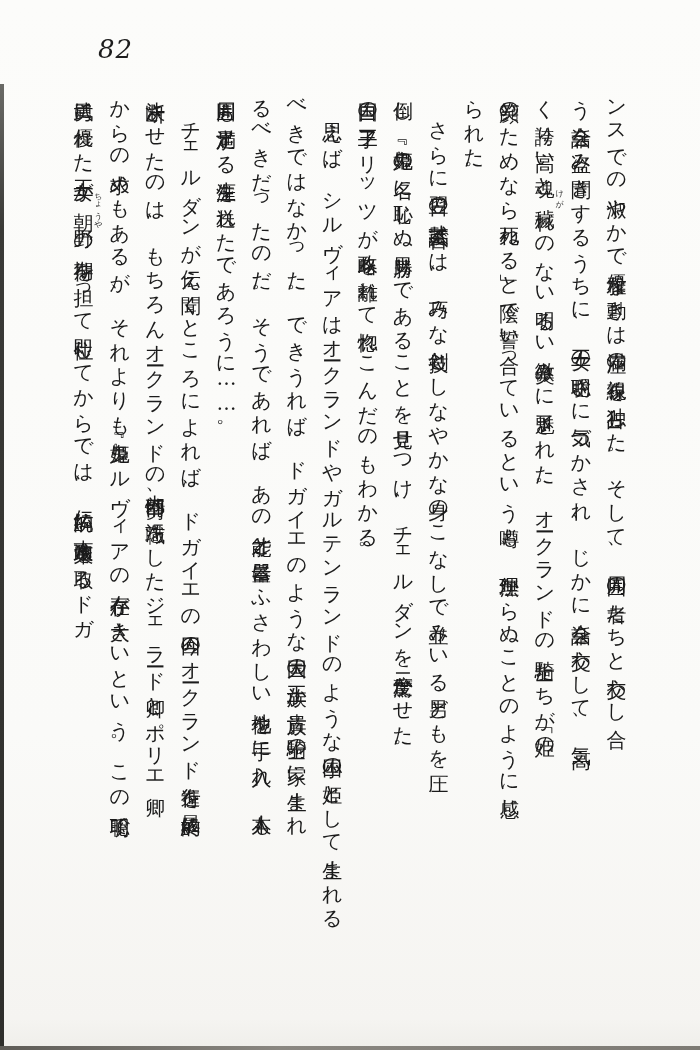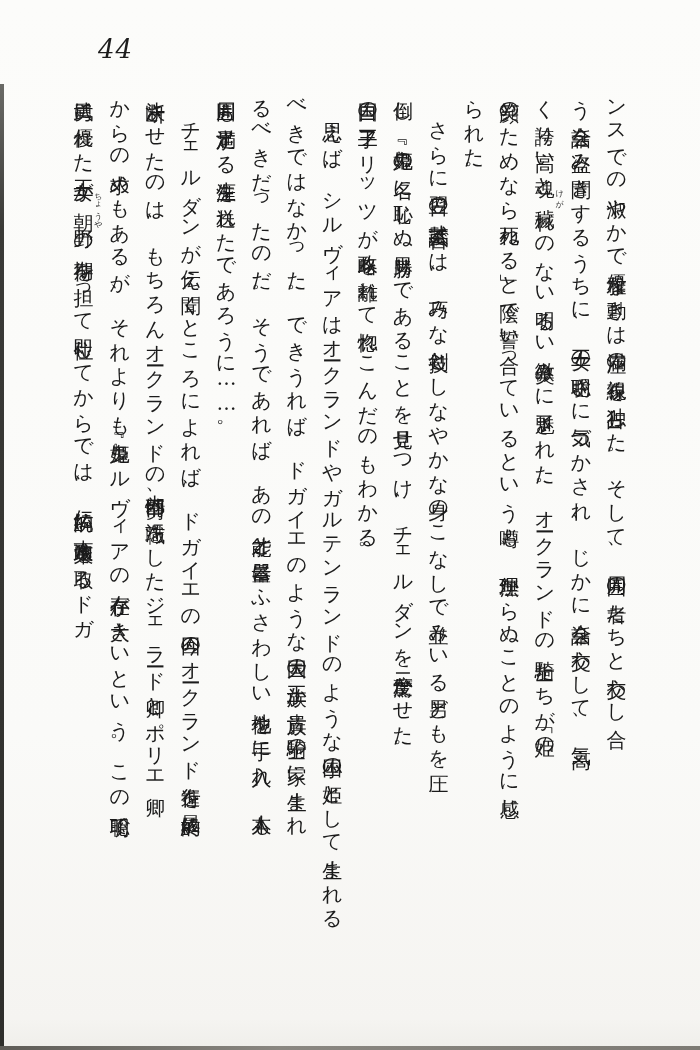--- a/index.html
+++ b/index.html
@@ -63,21 +63,21 @@
     bottom: 0;
     width: 700px;
     height: 4px;
     background: linear-gradient(90deg, #5e5c57, #8a8781 40%, #7d7a74);
   }
 </style>
 </head>
 <body>
 
 <div class="page">
-  <div class="page-number">44</div>
+  <div class="page-number">82</div>
   <div class="text-area" id="text-block">
       <div class="text-line">ンスでの淑やかで優雅な動きは満座の視線を独占した。そして、周囲の者たちと交わし合</div>
       <div class="text-line">う会話を盗み聞きするうちに、王女の聡明さに気づかされ、じかに会話を交わして、気高</div>
       <div class="text-line">く誇り高い魂と<ruby>穢<rt>けが</rt></ruby>れのない明るい微笑みに魅了された。オークランドの騎士たちが「姫の</div>
       <div class="text-line">笑顔のためなら死ねる」と陰で誓い合っているという噂も、無理からぬことのように感じ</div>
       <div class="text-line">られた。</div>
       <div class="text-line">　さらに翌日の武芸試合では、巧みな剣技としなやかな身のこなしで並みいる男どもを圧</div>
       <div class="text-line">倒し、『鬼姫』の名に恥じぬ男勝りであることを見せつけ、チェルダンを二度驚かせた。</div>
       <div class="text-line">自国の王子フリッツが政略を離れて惚れこんだのもわかる。</div>
       <div class="text-line">　思えば、シルヴィアはオークランドやガルテンランドのような小国の姫として生まれる</div>

